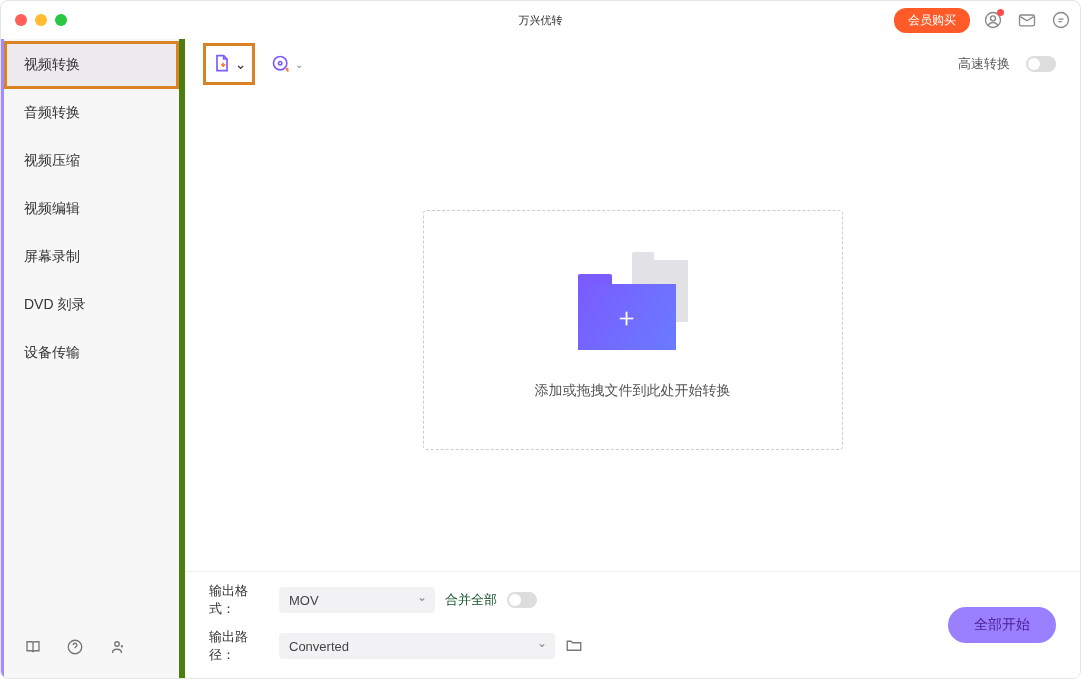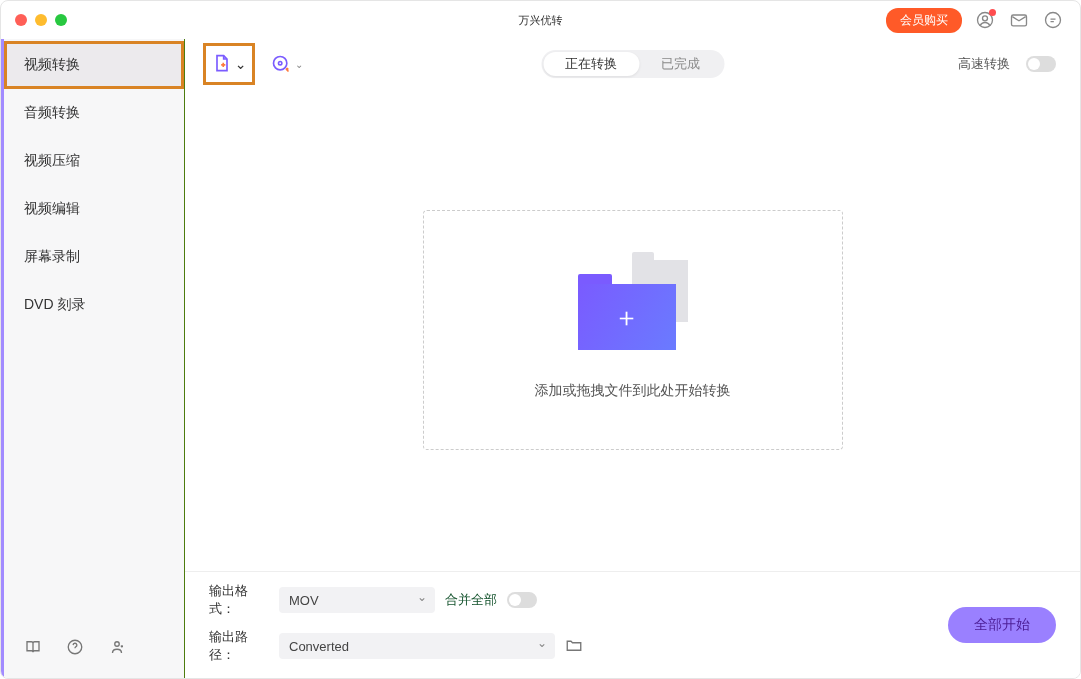--- a/index.html
+++ b/index.html
@@ -24,40 +24,40 @@
   .traffic-lights { display: flex; gap: 8px; }
   .tl { width: 12px; height: 12px; border-radius: 50%; }
   .tl.red { background: #ff5f57; }
   .tl.yellow { background: #febc2e; }
   .tl.green { background: #28c840; }
   .title-center {
     position: absolute; left: 0; right: 0; text-align: center;
     font-size: 11px; color: #333; pointer-events: none;
   }
   .title-right {
-    position: absolute; right: 16px; display: flex; align-items: center; gap: 12px;
+    position: absolute; right: 8px; display: flex; align-items: center; gap: 12px;
   }
   .buy-btn {
     background: #ff5a28; color: #fff; font-size: 12px;
     padding: 4px 14px; border-radius: 12px; border: none; cursor: pointer;
   }
   .hdr-icon {
     width: 22px; height: 22px; display: inline-flex; align-items: center;
     justify-content: center; color: #888; cursor: pointer; position: relative;
   }
   .hdr-icon svg { width: 20px; height: 20px; }
   .badge-dot {
     position: absolute; top: 0; right: 0; width: 7px; height: 7px;
     background: #ff4d4f; border-radius: 50%;
   }
 
   .app-body { display: flex; height: calc(100% - 38px); }
 
   .sidebar {
-    width: 184px; background: #f7f7f8; border-right: 1px solid #4d7c0f;
+    width: 184px; background: #f7f7f8; border-right: 6px solid #4d7c0f;
     display: flex; flex-direction: column; justify-content: space-between;
     border-left: 3px solid #a28bff;
   }
   .side-items { padding-top: 2px; }
   .side-item {
     height: 48px; display: flex; align-items: center; padding-left: 20px;
     font-size: 14px; color: #333; cursor: pointer;
   }
   .side-item.active { background: #eceaed; font-weight: 500; }
   .side-item.highlighted {
@@ -207,20 +207,23 @@
         </div>
       <div class="side-item">
           <span>视频编辑</span>
         </div>
       <div class="side-item">
           <span>屏幕录制</span>
         </div>
       <div class="side-item">
           <span>DVD 刻录</span>
         </div>
+      <div class="side-item">
+          <span>设备传输</span>
+        </div>
     </div>
     <div class="side-bottom">
       <span class="sb-ic">
         <svg viewBox="0 0 24 24" fill="none" stroke="currentColor" stroke-width="1.8">
             <path d="M4 5h6a2 2 0 0 1 2 2v12a2 2 0 0 0-2-2H4zM20 5h-6a2 2 0 0 0-2 2v12a2 2 0 0 1 2-2h6z"></path>
           </svg>
       </span>
       <span class="sb-ic">
         <svg viewBox="0 0 24 24" fill="none" stroke="currentColor" stroke-width="1.8">
             <circle cx="12" cy="12" r="9"></circle>
@@ -247,24 +250,20 @@
           </svg>
         <span class="chev">⌄</span>
       </div>
       <div class="tb-btn">
         <svg width="20" height="20" viewBox="0 0 24 24" fill="none" stroke="#7b5cff" stroke-width="2">
             <circle cx="11" cy="11" r="8"></circle>
             <circle cx="11" cy="11" r="2"></circle>
             <path d="M18 18l3 3M19.5 16.5v3M18 18h3" stroke="#ff7a3d"></path>
           </svg>
         <span class="chev">⌄</span>
-      </div>
-      <div class="seg">
-        <button class="on">正在转换</button>
-        <button>已完成</button>
       </div>
       <div class="tb-right">
         <span style="font-size:13px;color:#555;">高速转换</span>
         <span class="toggle"></span>
       </div>
     </div>
 
     <div class="dropzone-wrap">
       <div class="dropzone">
         <div class="folder-stack">

